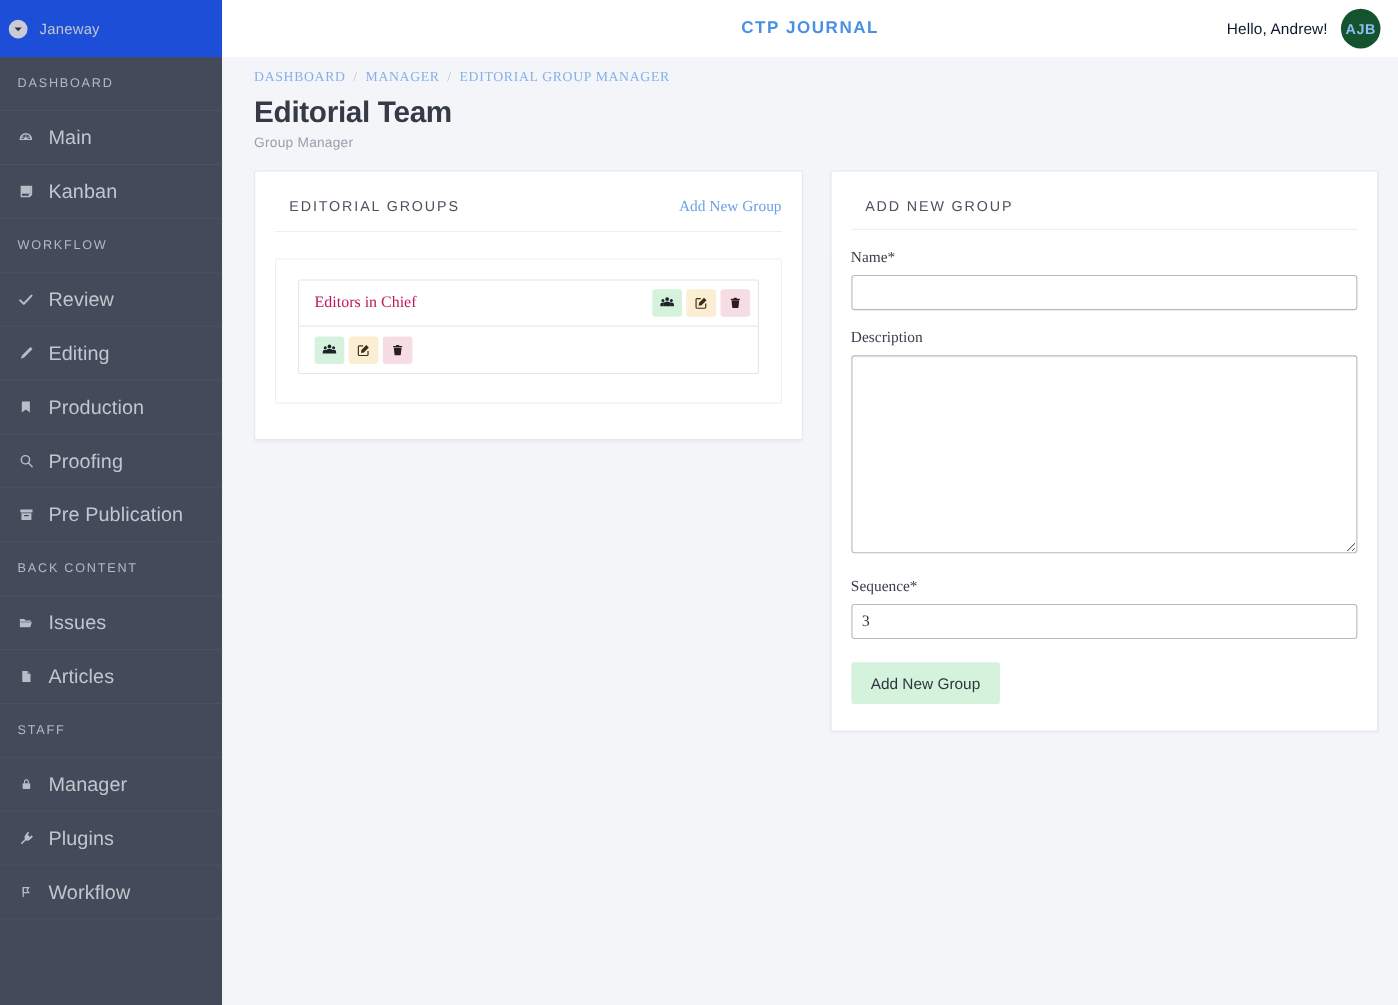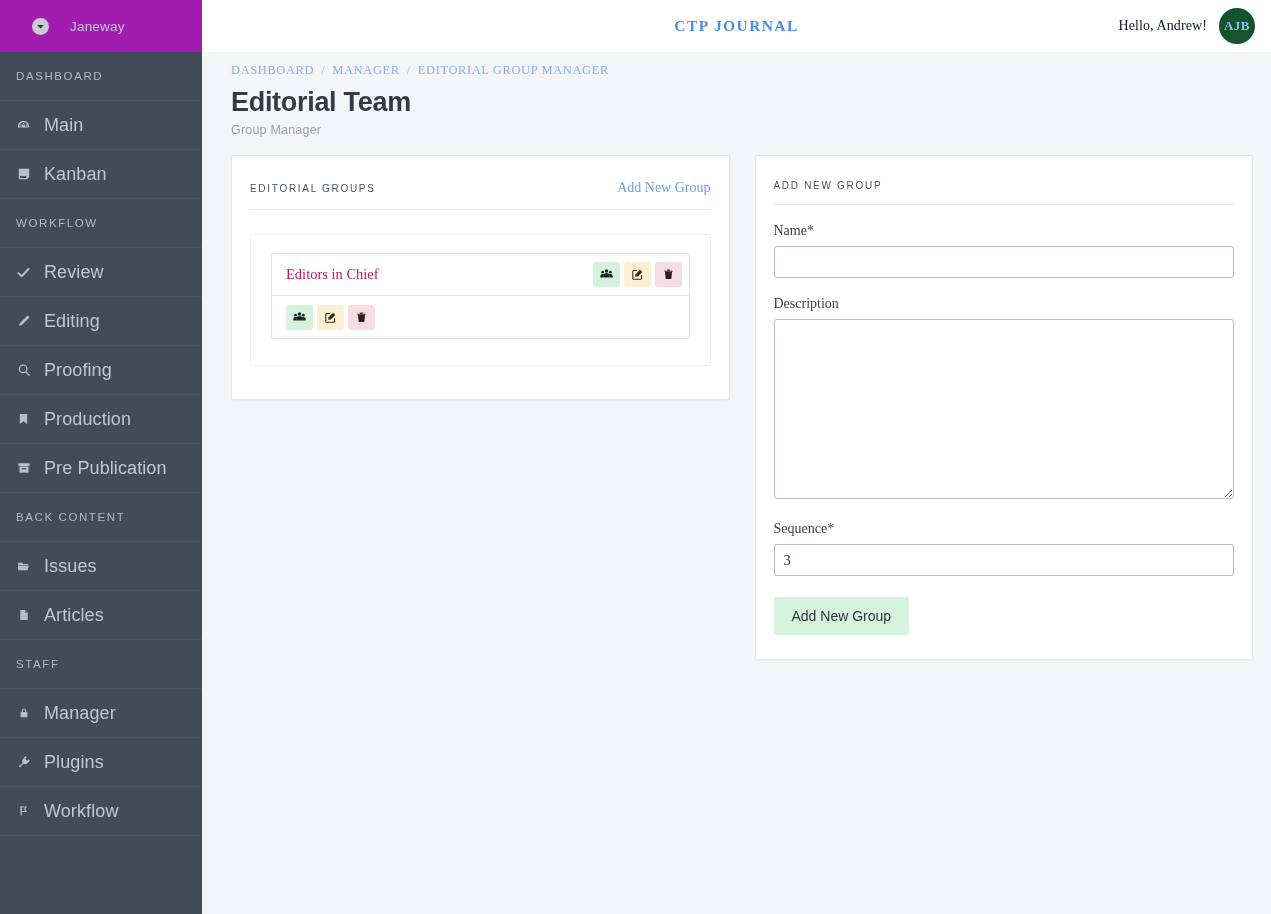--- a/index.html
+++ b/index.html
@@ -15,24 +15,24 @@
 
   
   .sidebar {
     width: 202px; min-width: 202px; height: 914px;
     background: #434a5a;
     color: #c9ccd4;
     display: flex; flex-direction: column;
   }
   .brand {
     height: 52px; min-height: 52px;
-    background: #a21caf;
+    background: #1d4ed8;
     display: flex; align-items: center;
-    padding-left: 32px;
-    gap: 21px;
+    padding-left: 8px;
+    gap: 11px;
   }
   .brand-logo {
     width: 17px; height: 17px; border-radius: 50%;
     background: #c9ccd4;
     display: flex; align-items: center; justify-content: center;
   }
   .brand-logo svg { display: block; }
   .brand-name {
     font-size: 13.5px; color: #c2c6ce; letter-spacing: .2px;
   }
@@ -64,21 +64,20 @@
     flex: 1 1 auto; height: 914px;
     display: flex; flex-direction: column;
     background: #f4f5f9;
     overflow: hidden;
   }
   .topbar {
     height: 52px; min-height: 52px; background: #ffffff;
     display: flex; align-items: center;
     position: relative;
     padding: 0 16px 0 0;
-    font-family: Liberation Serif, serif;
   }
   .topbar-title {
     position: absolute; left: 0; right: 0; text-align: center;
     font-size: 15.5px; font-weight: bold; color: #4a90e2;
     letter-spacing: 1.4px;
     pointer-events: none;
   }
   .topbar-right {
     margin-left: auto; display: flex; align-items: center; gap: 12px;
     position: relative; z-index: 2;
@@ -131,21 +130,21 @@
   }
   .card-left { width: 500px; min-height: 245px; padding: 0 18px 30px 18px; }
   .card-right { width: 500px; padding: 0 18px 24px 18px; }
 
   .card-head {
     display: flex; align-items: baseline; justify-content: space-between;
     padding: 24px 0 13px 0;
     border-bottom: 1px solid #eceef3;
   }
   .card-title {
-    font-size: 10px; letter-spacing: 1.7px; color: #4c525e; font-weight: 500;
+    font-size: 13px; letter-spacing: 1.7px; color: #4c525e; font-weight: 500; margin-left: 13px;
   }
   .card-head-link {
     font-family: "Liberation Serif", serif;
     font-size: 14px; color: #6da0e4; cursor: pointer; text-decoration: none;
   }
 
   .list-outer {
     margin-top: 24px;
     border: 1px solid #edeff3;
     border-radius: 2px;
@@ -246,34 +245,34 @@
         <div class="nav-item">
           <span class="nav-ico">
             <svg width="14" height="14" viewBox="0 0 16 16" fill="currentColor">
               <path d="M12.2 1.6 14.4 3.8 5.6 12.6 2.2 13.8 3.4 10.4z"></path>
             </svg>
           </span>
           <span class="nav-label">Editing</span>
         </div>
         <div class="nav-item">
           <span class="nav-ico">
+            <svg width="13" height="14" viewBox="0 0 16 16" fill="currentColor">
+              <path d="M3.5 1.8h9v12.4L8 10.9l-4.5 3.3z"></path>
+            </svg>
+          </span>
+          <span class="nav-label">Production</span>
+        </div>
+        <div class="nav-item">
+          <span class="nav-ico">
             <svg width="14" height="14" viewBox="0 0 16 16" fill="none" stroke="currentColor" stroke-width="1.5">
               <circle cx="7" cy="6.8" r="4.3"></circle>
               <path d="M10.2 10.2 L14 14" stroke-linecap="round"></path>
             </svg>
           </span>
           <span class="nav-label">Proofing</span>
-        </div>
-        <div class="nav-item">
-          <span class="nav-ico">
-            <svg width="13" height="14" viewBox="0 0 16 16" fill="currentColor">
-              <path d="M3.5 1.8h9v12.4L8 10.9l-4.5 3.3z"></path>
-            </svg>
-          </span>
-          <span class="nav-label">Production</span>
         </div>
         <div class="nav-item">
           <span class="nav-ico">
             <svg width="14" height="14" viewBox="0 0 16 16" fill="currentColor">
               <rect x="1.6" y="2.6" width="12.8" height="3" rx=".4"></rect>
               <path d="M2.8 6.4h10.4v6.6a.5.5 0 0 1-.5.5H3.3a.5.5 0 0 1-.5-.5z"></path>
               <rect x="5.6" y="8.2" width="4.8" height="1.3" fill="#434a5a"></rect>
             </svg>
           </span>
           <span class="nav-label">Pre Publication</span>

